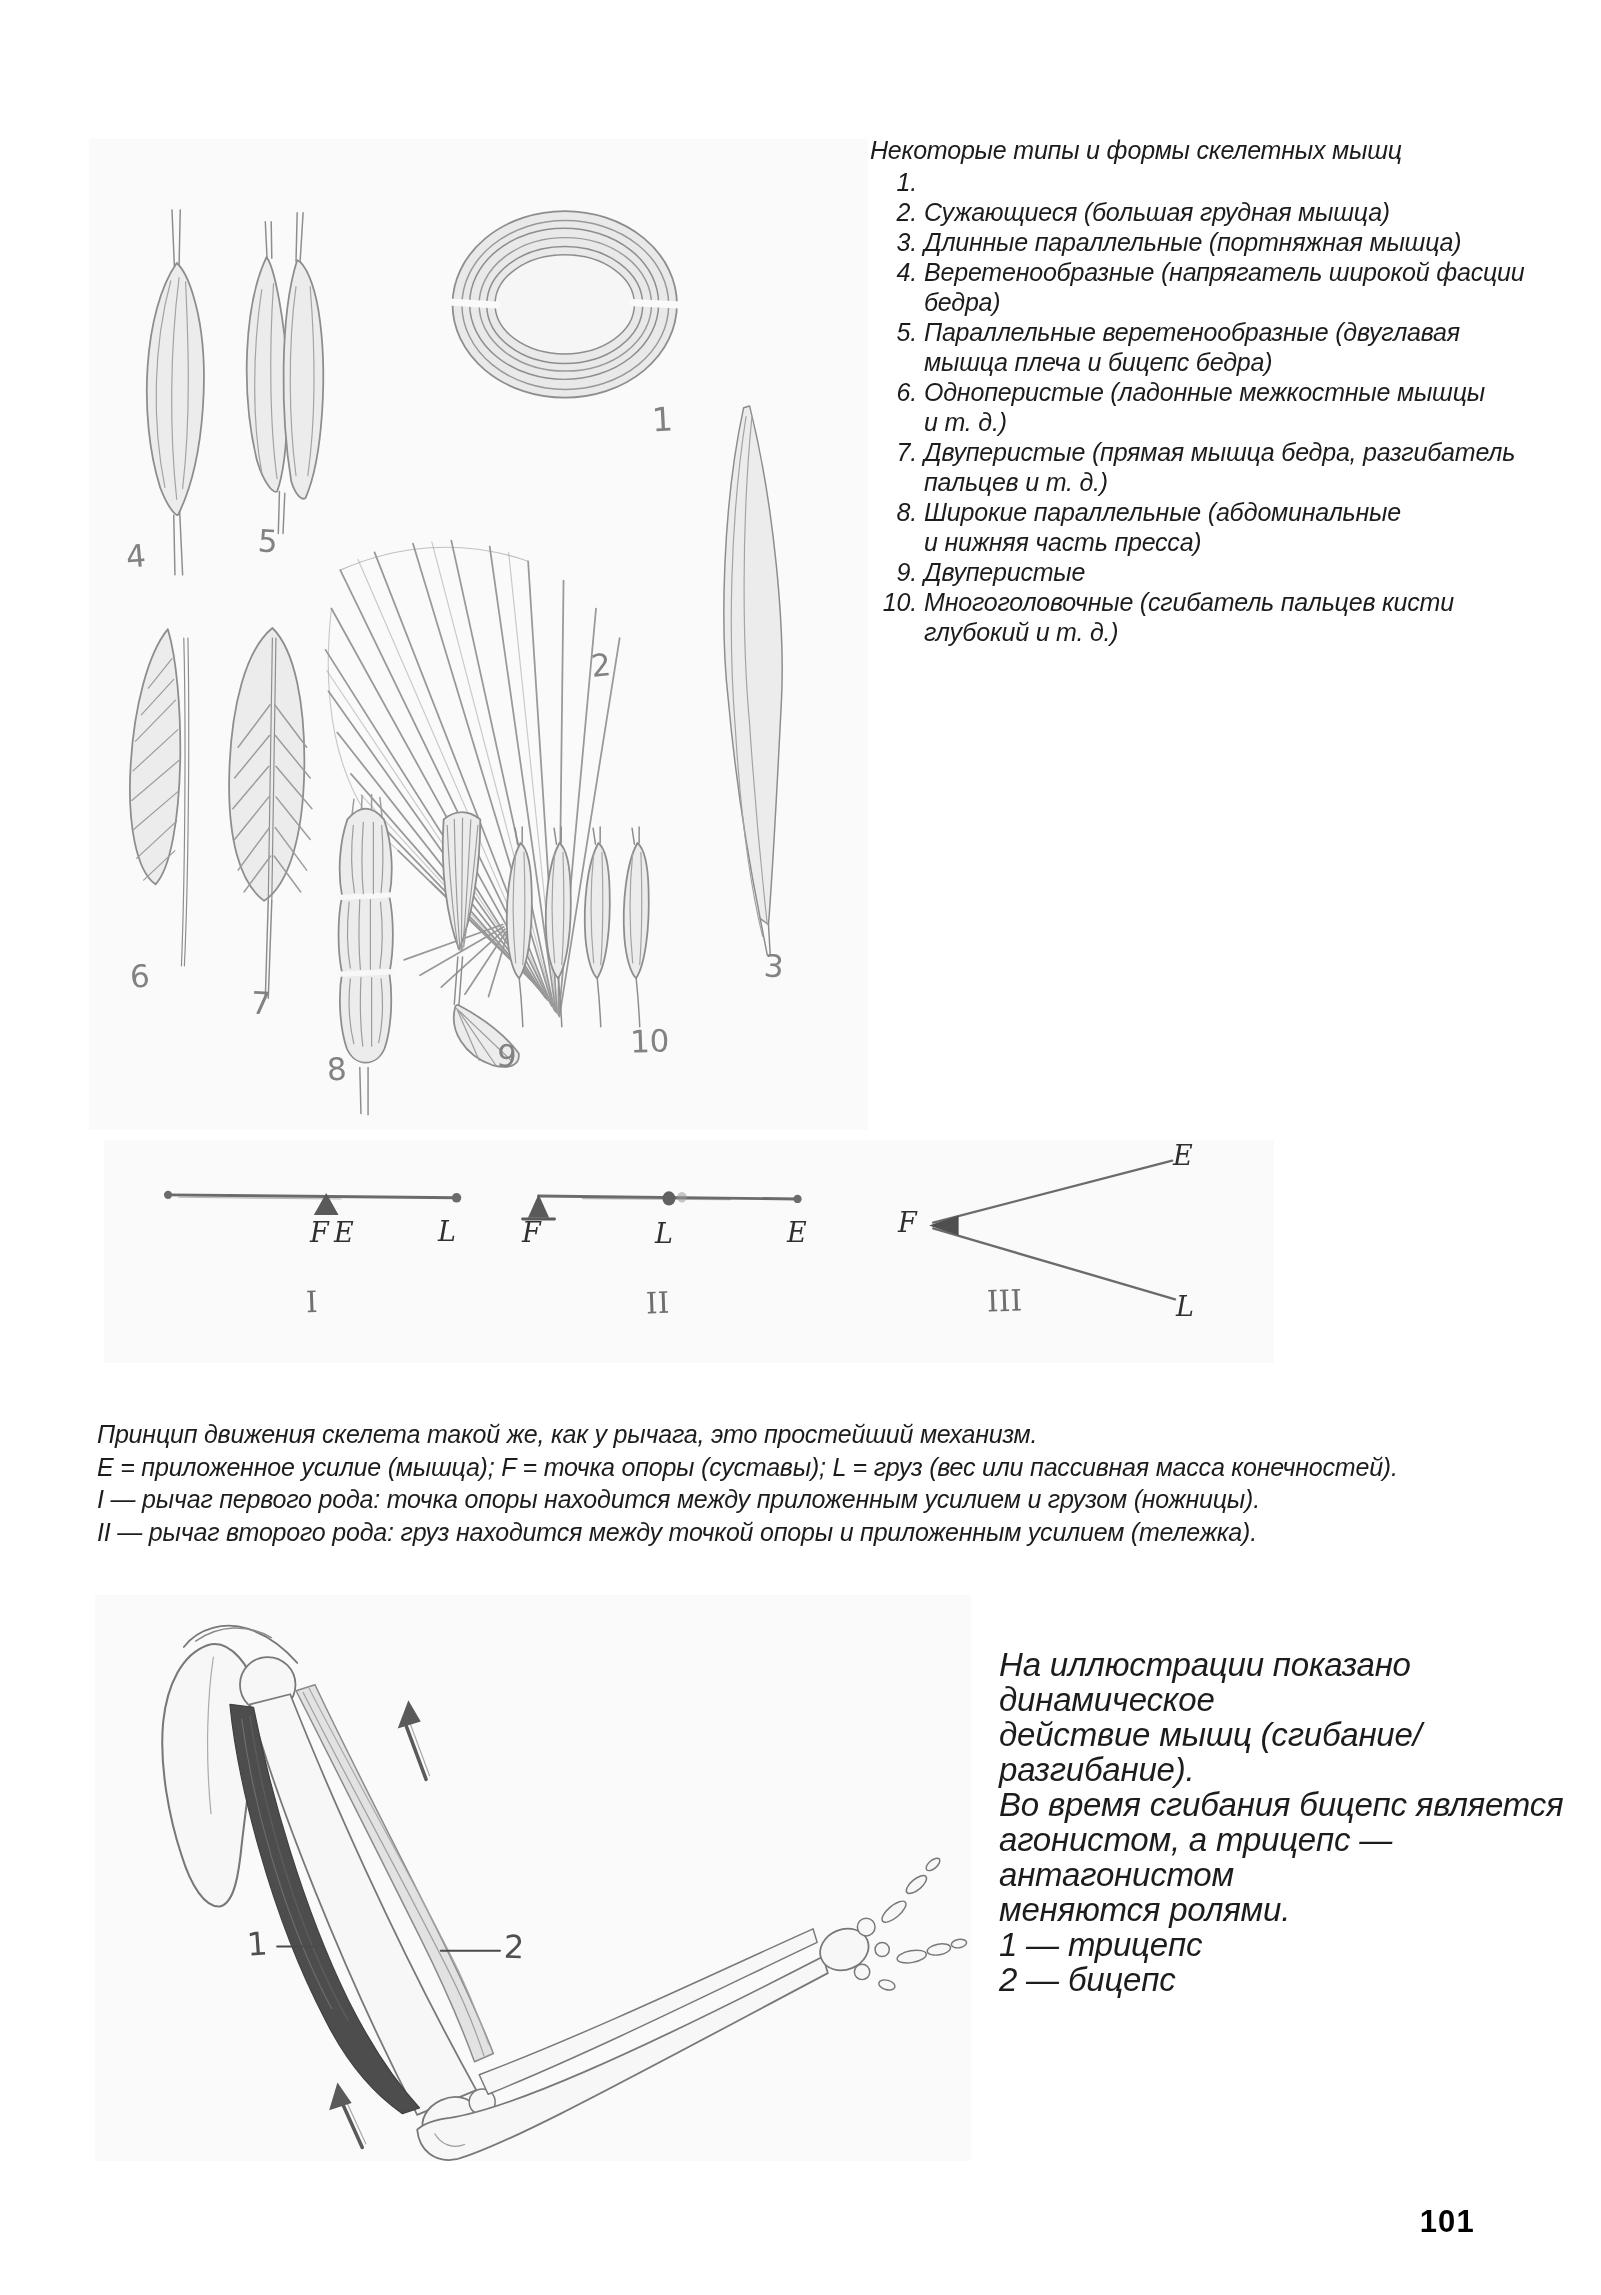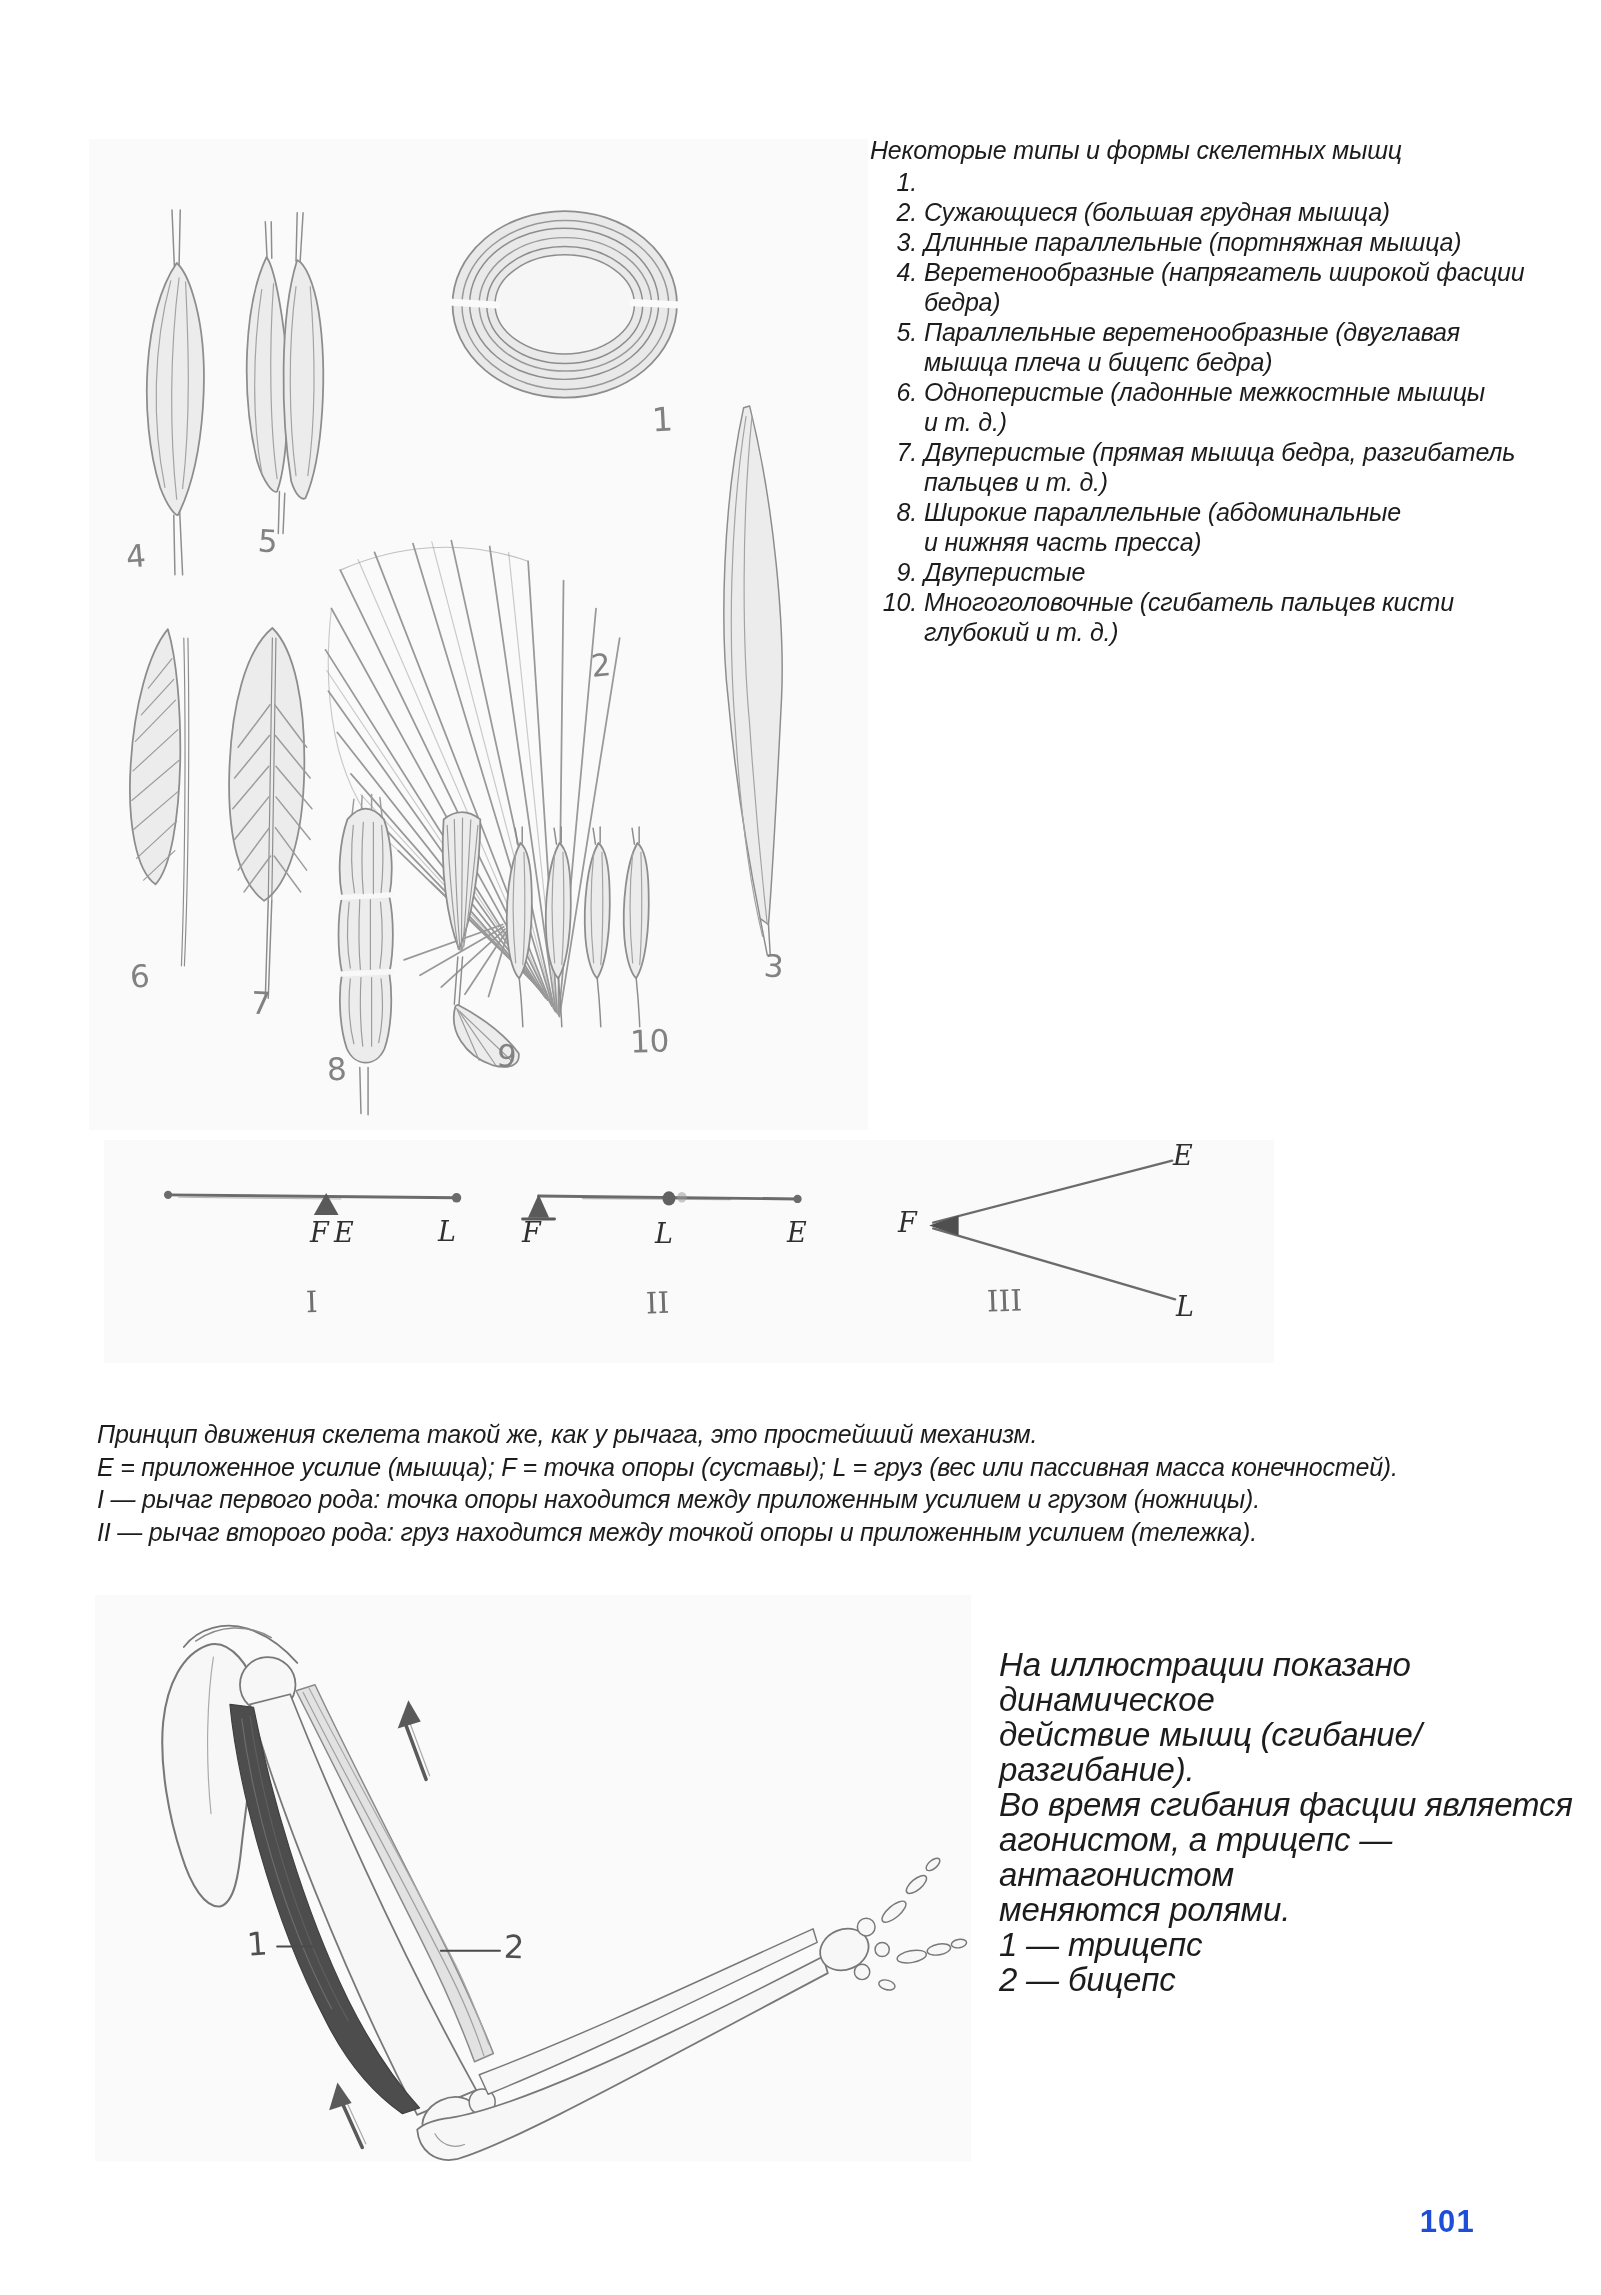--- a/index.html
+++ b/index.html
@@ -34,21 +34,21 @@
   .para{
     position:absolute;left:97px;top:1384px;width:1430px;
     font-size:25px;line-height:32.5px;letter-spacing:-0.2px;margin-top:34px;
   }
   .arm-text{
     position:absolute;left:999px;top:1647px;width:591px;
     font-size:33px;line-height:35px;letter-spacing:-0.2px;
   }
   .page-num{
     position:absolute;left:1413px;top:2204px;width:62px;text-align:right;
-    font-style:normal;font-weight:bold;font-size:31px;color:#1d4ed8;letter-spacing:1.2px;
+    font-style:normal;font-weight:bold;font-size:31px;color:#000000;letter-spacing:1.2px;
   }
 </style>
 </head>
 <body>
 
 <div class="figbox" style="left:89px;top:139px;width:779px;height:991px">
   <svg width="779" height="991" viewBox="0 0 1318 1678">
     <g stroke-linecap="round" stroke-linejoin="round" fill="none">
 
       <g>
@@ -400,21 +400,21 @@
     </g>
   </svg>
 
   <span class="figlabel armlabel" style="left:152px;top:333px;transform:rotate(-4deg)">1</span>
   <span class="figlabel armlabel" style="left:409px;top:336px;transform:rotate(2deg)">2</span>
 </div>
 
 <div class="arm-text">
     <div class="tline">На иллюстрации показано динамическое</div>
     <div class="tline">действие мышц (сгибание/разгибание).</div>
-    <div class="tline">Во время сгибания фасции является</div>
+    <div class="tline">Во время сгибания бицепс является</div>
     <div class="tline">агонистом, а трицепс — антагонистом</div>
     <div class="tline">меняются ролями.</div>
     <div class="tline">1 — трицепс</div>
     <div class="tline">2 — бицепс</div>
   </div>
 
 <div class="page-num">101</div>
 
 
 </body></html>

